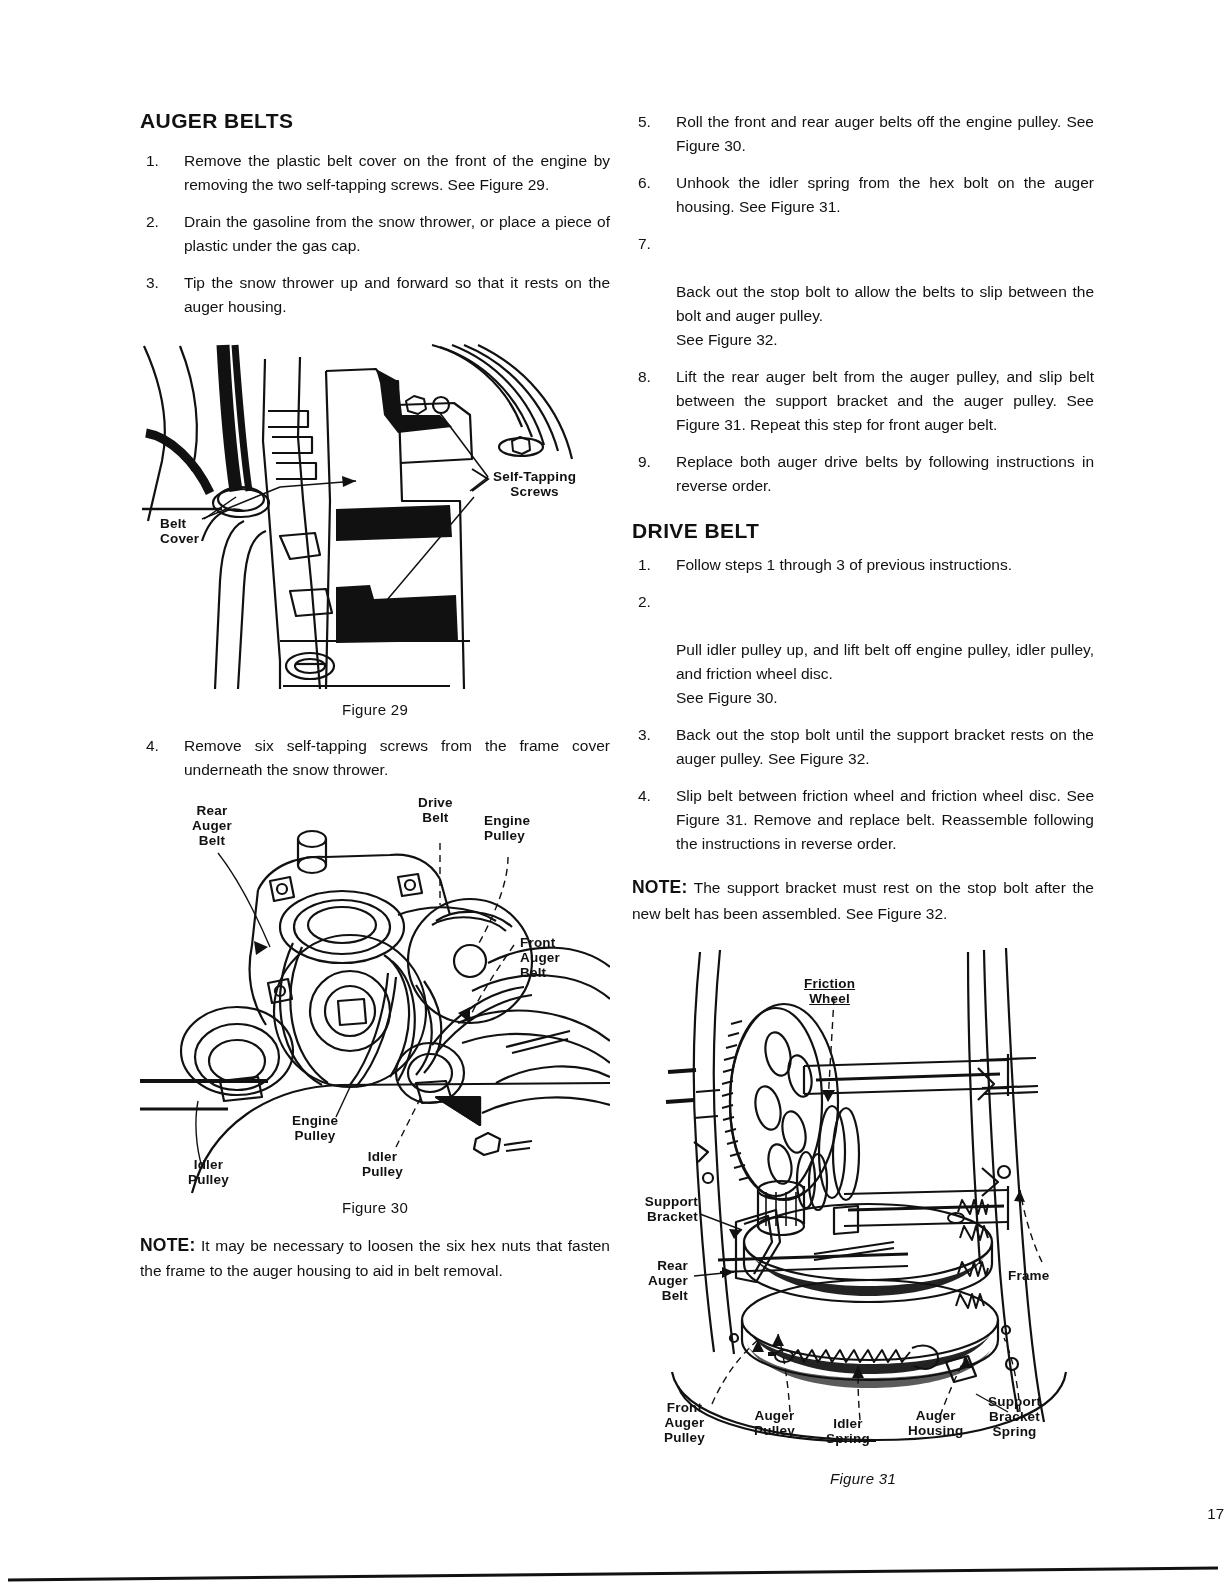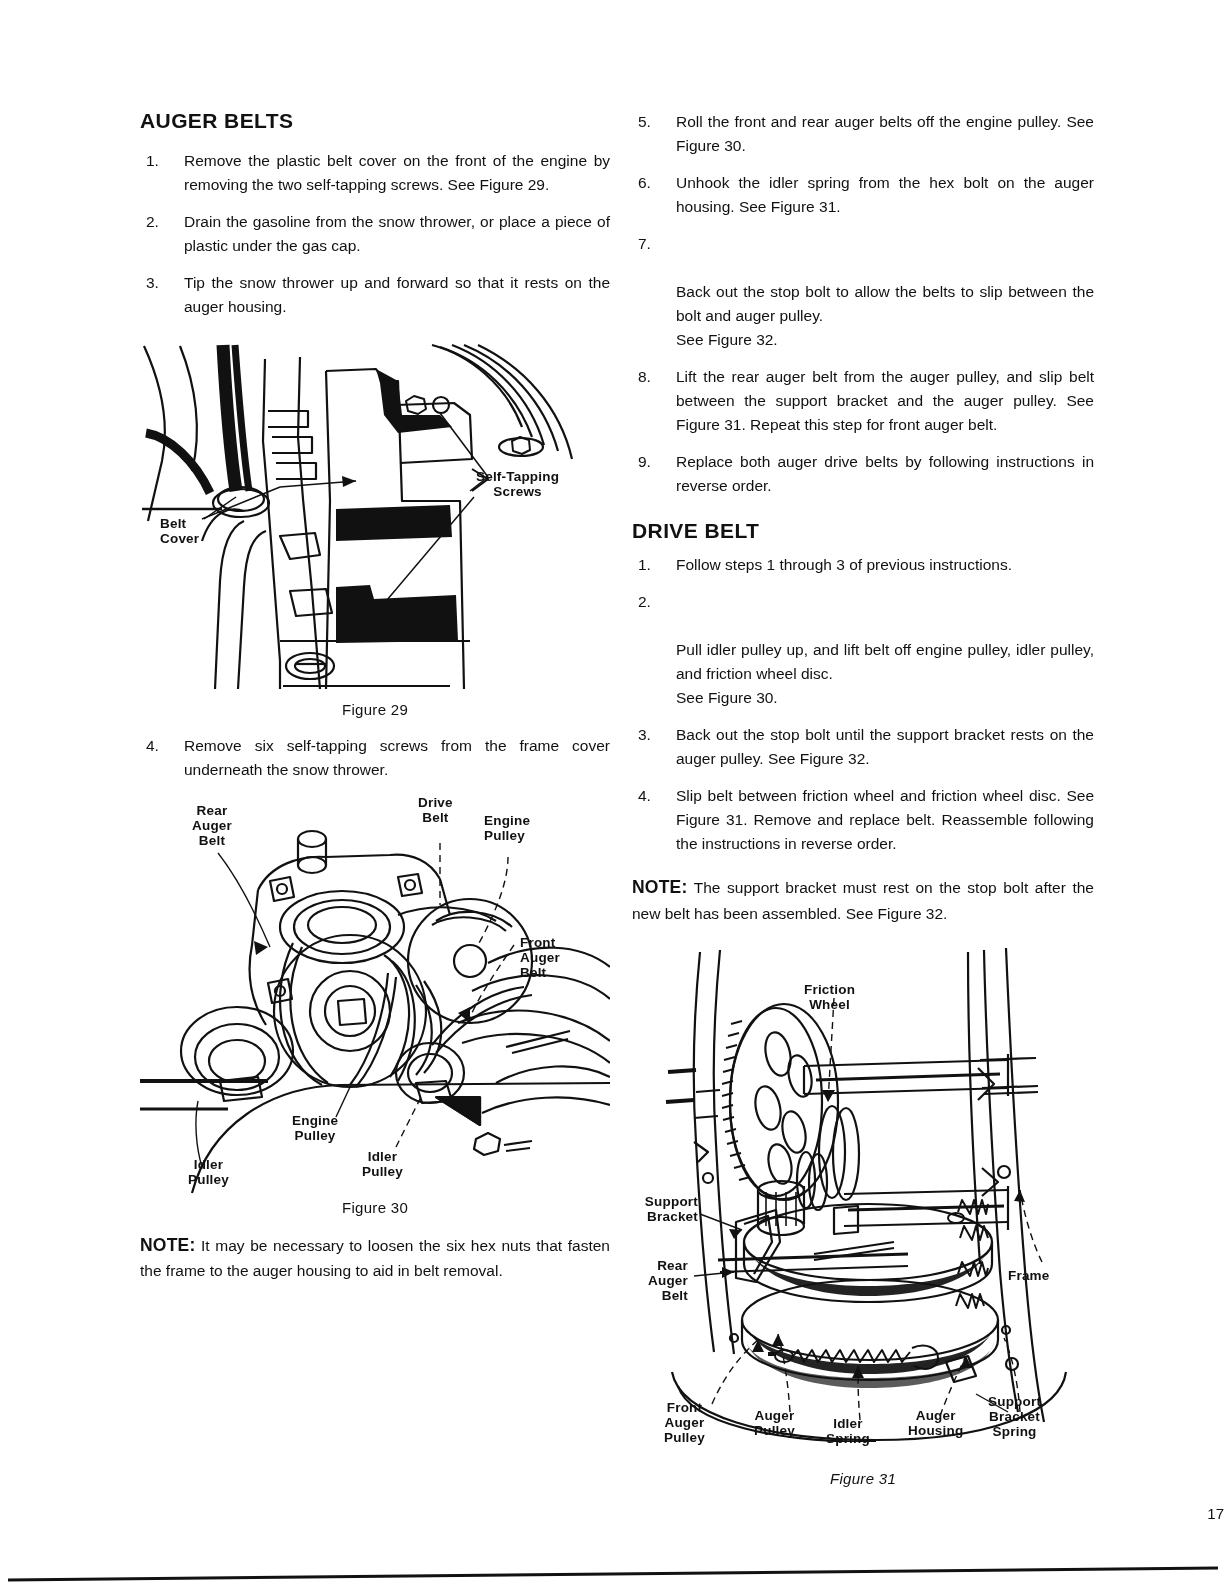--- a/index.html
+++ b/index.html
@@ -153,21 +153,21 @@
         <g fill="#111" stroke="none">
           <path d="M216 140 L 202 135 L 203 146 Z"></path>
           <path d="M236 272 L 243 259 L 250 268 Z"></path>
         </g>
 
         <path d="M332 128 L 348 138 L 332 150" fill="none" stroke="#111" stroke-width="2"></path>
       </svg>
 
       <div class="lbl" style="left:20px;top:175px;">Belt
 Cover</div>
-      <div class="lbl c" style="left:336px;top:128px;">Self-Tapping
+      <div class="lbl c" style="left:353px;top:128px;">Self-Tapping
 Screws</div>
     </div>
 
     <div class="fig-cap">Figure 29</div>
 
     <ol class="steps">
       <li>
         <span class="num">4.</span>
         <span>Remove six self-tapping screws from the frame cover underneath the snow thrower.</span>
       </li>
@@ -456,21 +456,21 @@
           <path d="M134 288 L 121 287 L 126 297 Z"></path>
           <path d="M126 330 L 114 325 L 114 336 Z"></path>
           <path d="M412 248 L 417 260 L 406 259 Z"></path>
           <path d="M150 398 L 156 410 L 144 410 Z"></path>
           <path d="M170 392 L 176 404 L 164 404 Z"></path>
           <path d="M250 424 L 256 436 L 244 436 Z"></path>
           <path d="M358 414 L 364 426 L 352 426 Z"></path>
         </g>
       </svg>
 
-      <div class="lbl c" style="left:196px;top:40px;">Friction
+      <div class="lbl c" style="left:196px;top:34px;text-decoration:underline;">Friction
 Wheel</div>
       <div class="lbl r" style="left:0px;top:252px;width:90px;">Support
 Bracket</div>
       <div class="lbl r" style="left:0px;top:316px;width:80px;">Rear
 Auger
 Belt</div>
       <div class="lbl" style="left:400px;top:326px;">Frame</div>
       <div class="lbl c" style="left:56px;top:458px;">Front
 Auger
 Pulley</div>

